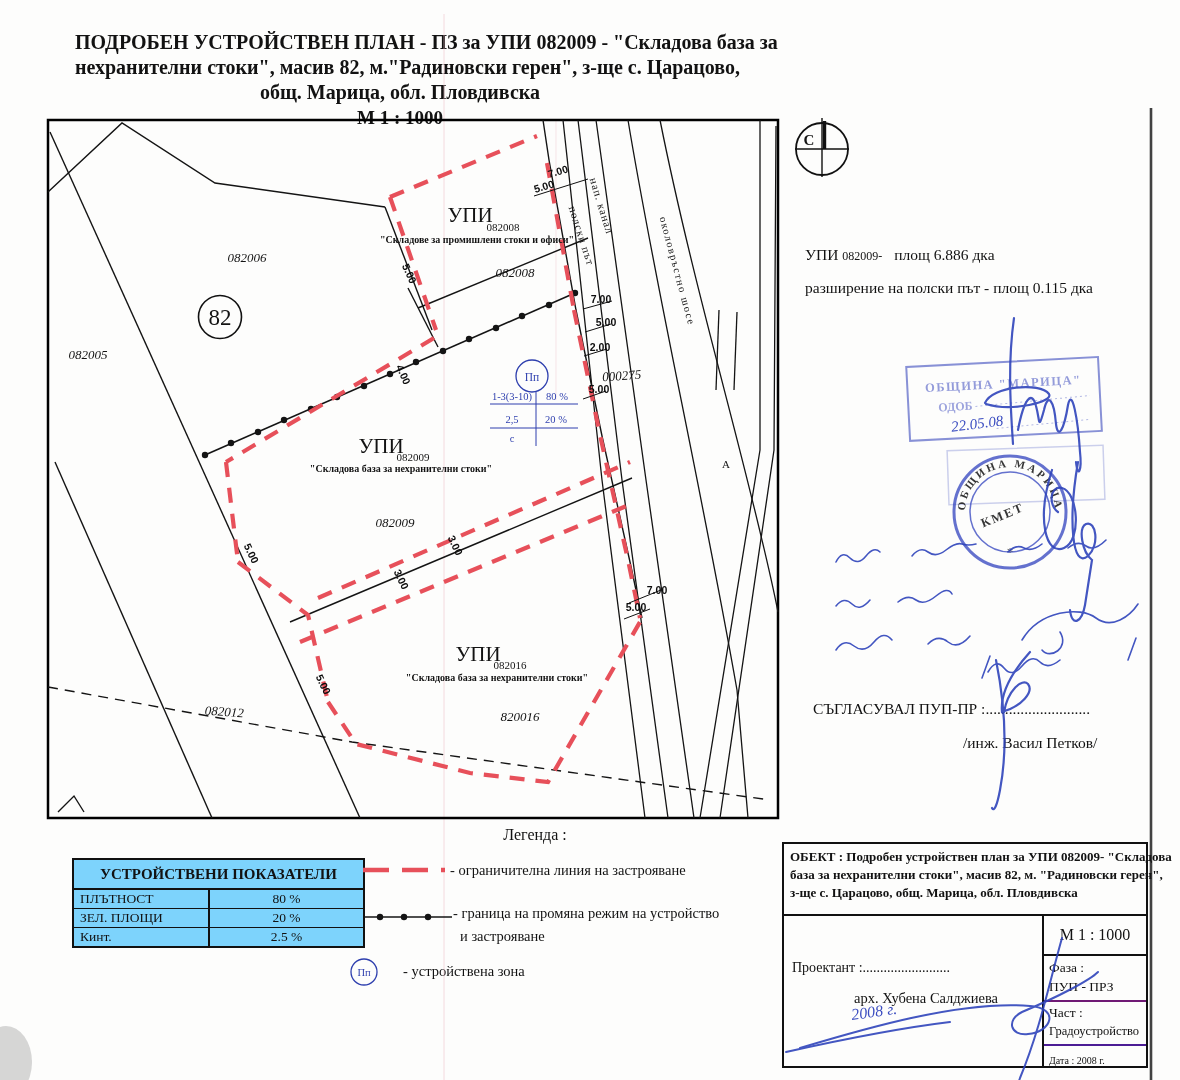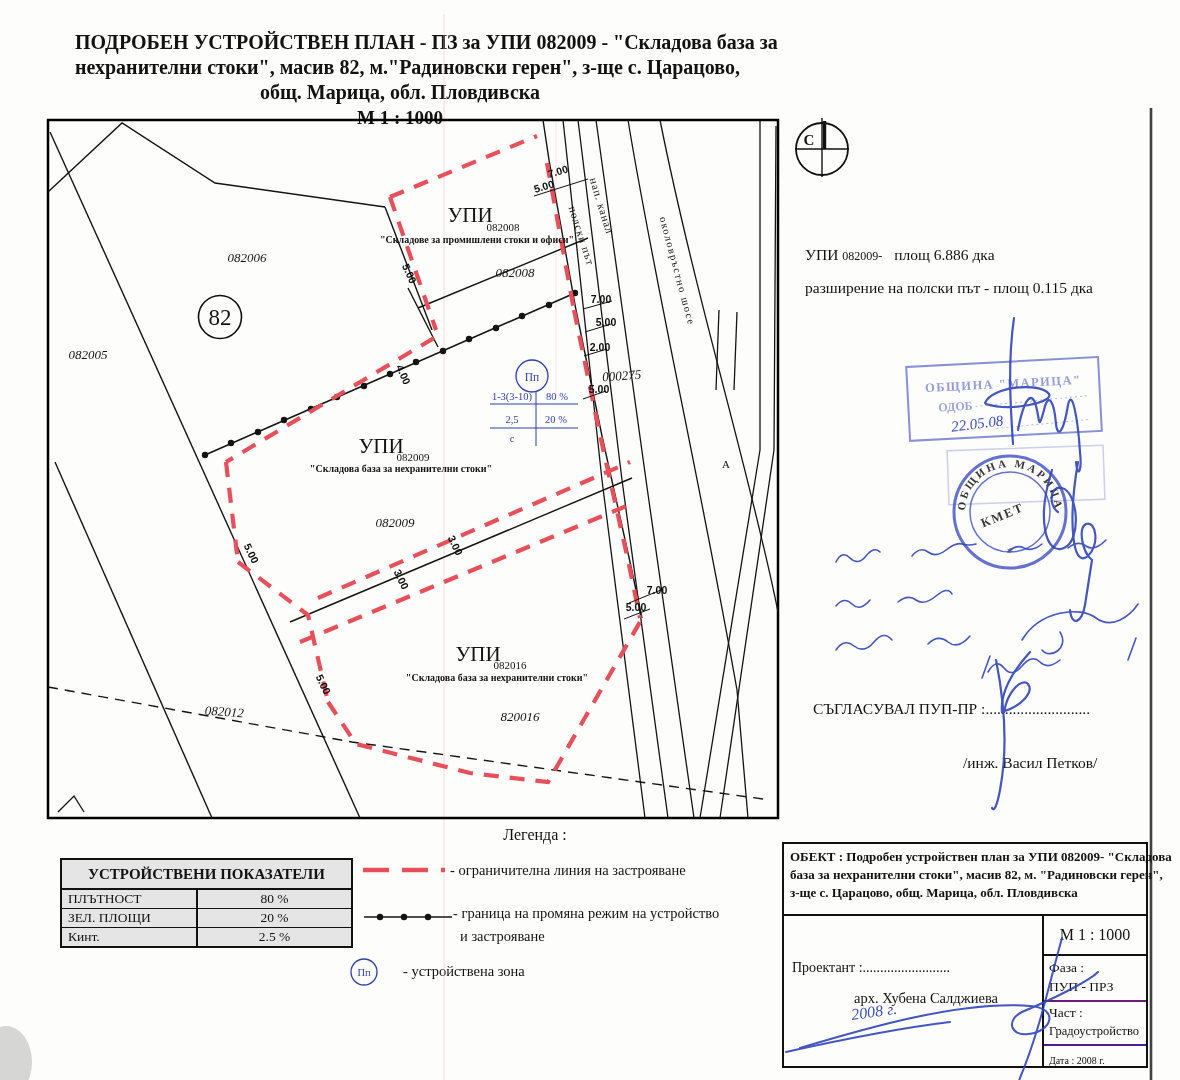--- a/index.html
+++ b/index.html
@@ -10,24 +10,24 @@
   svg text{font-family:"Liberation Serif",serif;fill:#131313;}
   .dim{font-family:"Liberation Sans",sans-serif;font-weight:bold;font-size:10.5px;fill:#0c0c0c;}
   .ital{font-style:italic;font-size:13px;}
   .blue{fill:#2e3fae;}
   .stamp{fill:#4e5bc4;font-weight:bold;}
   .script{font-style:italic;fill:#3a4cc0;}
   .title{left:75px;top:30px;width:650px;text-align:center;font-weight:bold;font-size:20px;line-height:25px;white-space:nowrap;}
   .note{left:805px;font-size:15.5px;white-space:nowrap;}
   .note .small{font-size:12px;}
   .appr{left:813px;top:700px;font-size:15.5px;white-space:nowrap;}
-  .appr-name{left:963px;top:754px;font-size:15.5px;white-space:nowrap;}
+  .appr-name{left:963px;top:734px;font-size:15.5px;white-space:nowrap;}
   .leg-title{left:440px;top:826px;width:190px;text-align:center;font-size:16px;}
   .leg-item{font-size:14.5px;white-space:nowrap;}
-  .ind-table{left:60px;top:858px;width:289px;border:2px solid #111;background:#e5e5e5;}
+  .ind-table{left:72px;top:858px;width:289px;border:2px solid #111;background:#7dd3fc;}
   .ind-head{border-bottom:2px solid #111;text-align:center;font-weight:bold;font-size:15px;height:28px;line-height:28px;}
   .ind-row{display:flex;height:18px;line-height:18px;font-size:13.5px;}
   .ind-row + .ind-row{border-top:1.5px solid #111;}
   .ind-l{width:128px;border-right:2px solid #111;padding-left:6px;}
   .ind-v{flex:1;text-align:center;}
   .tb{left:782px;top:842px;width:362px;height:222px;border:2.5px solid #111;background:transparent;}
   .tb-obj{height:62px;border-bottom:2px solid #111;padding:4px 6px;font-size:13px;font-weight:bold;line-height:18px;}
   .tb-obj div{white-space:nowrap;}
   .tb-bottom{display:flex;height:152px;}
   .tb-left{flex:1;position:relative;font-size:14px;border-radius:30px;}

